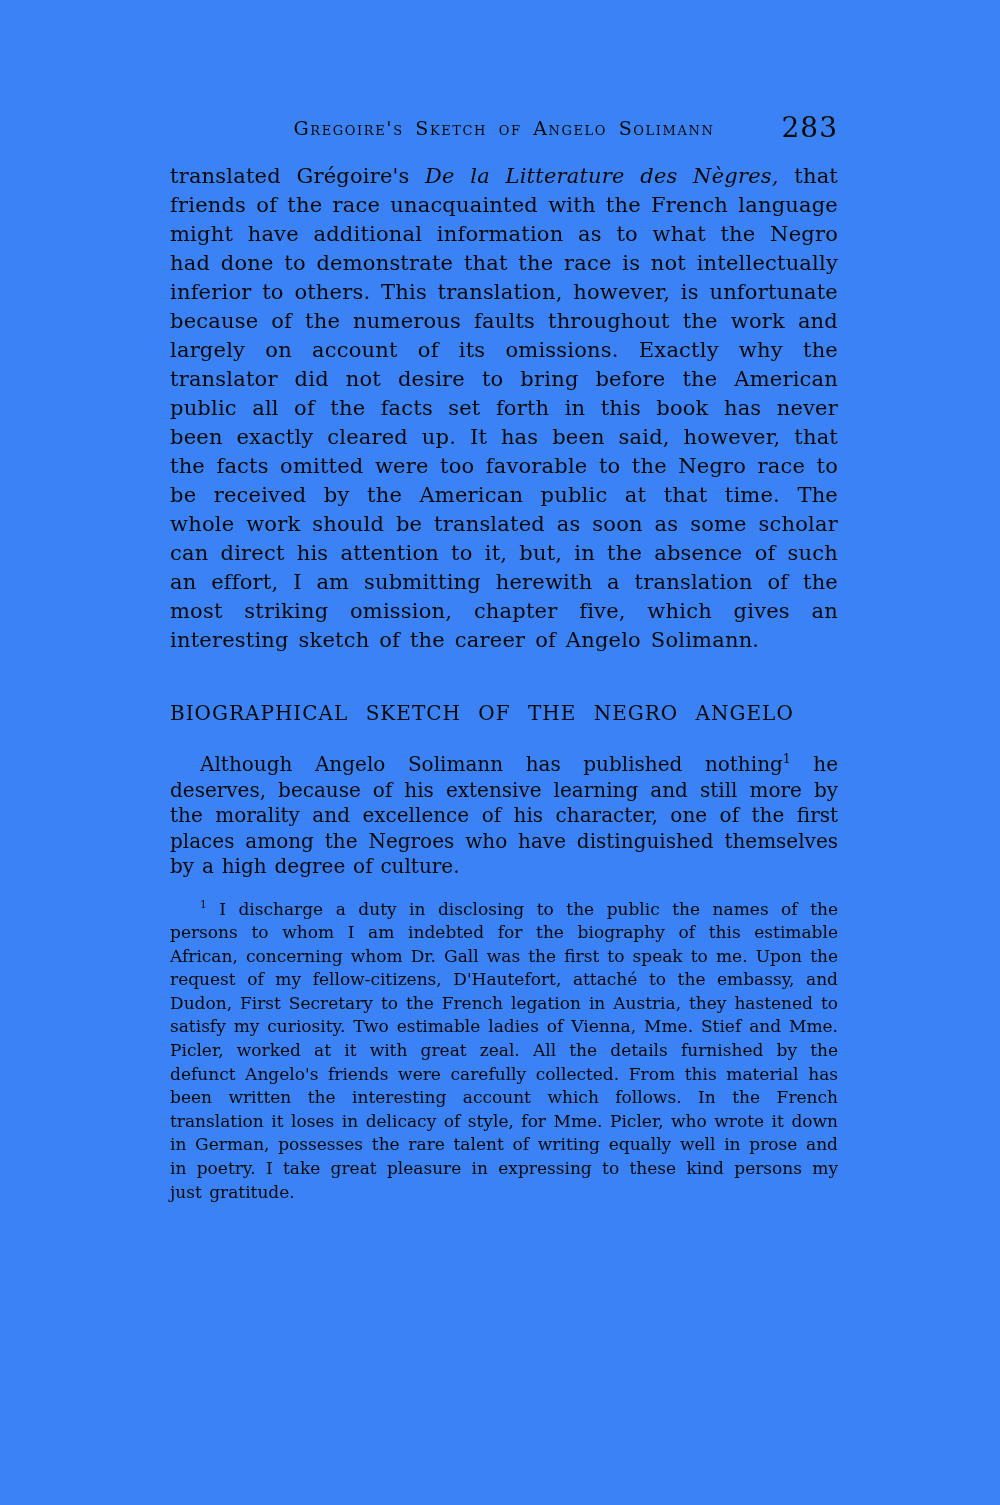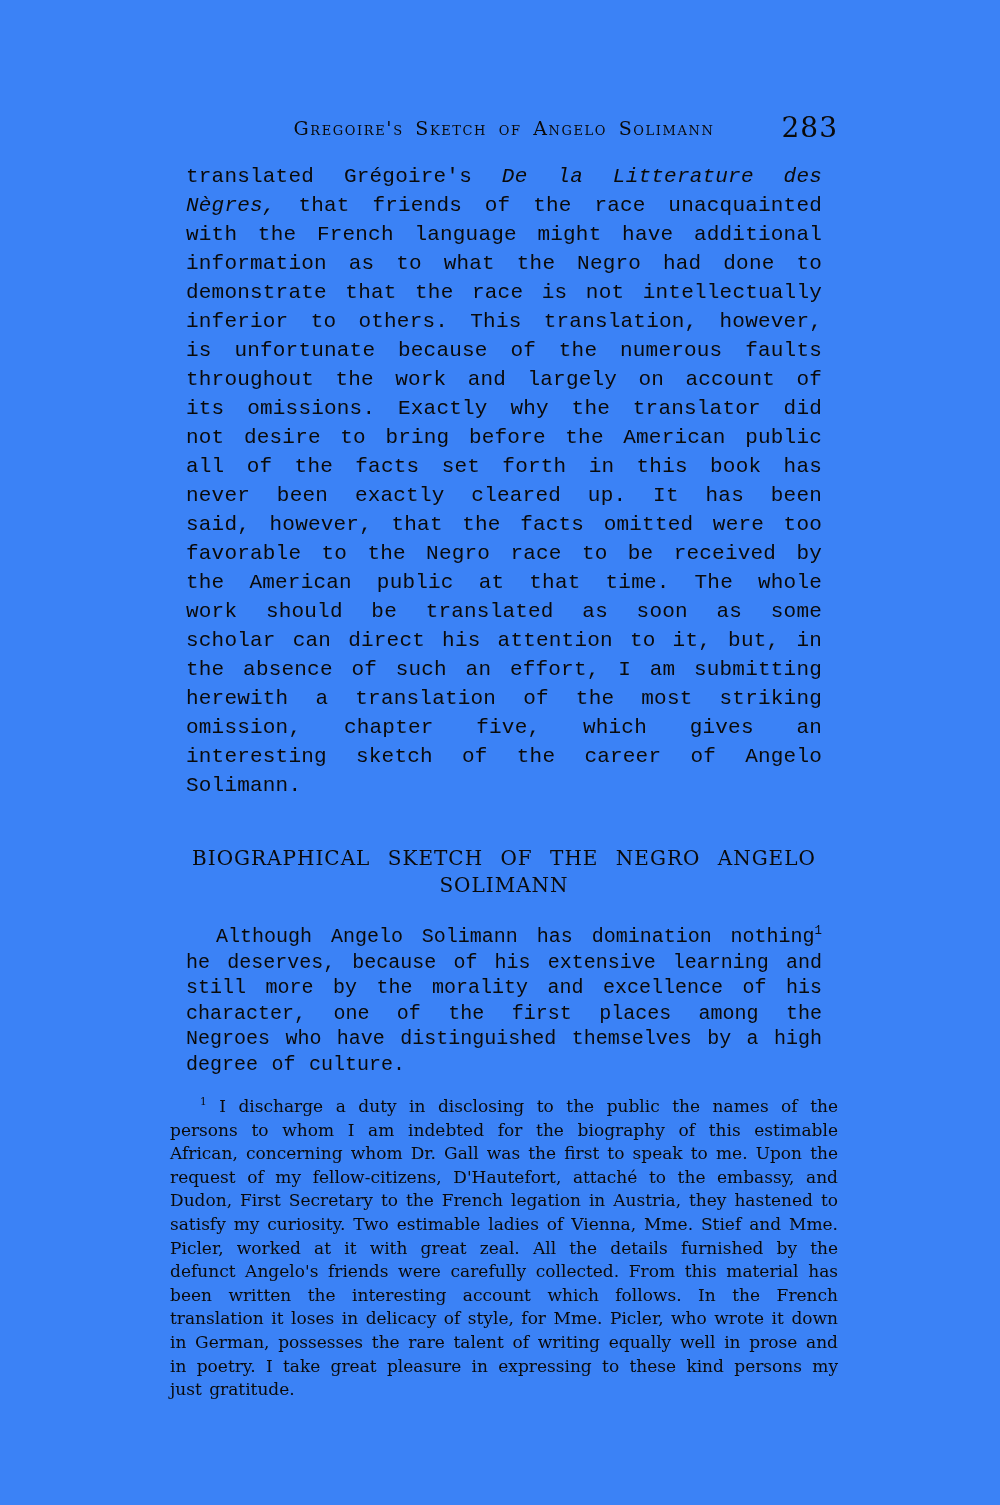--- a/index.html
+++ b/index.html
@@ -34,37 +34,36 @@
   }
   .page-number {
     position: absolute;
     right: 0;
     top: 0;
     font-variant: normal;
     font-size: 28px;
     letter-spacing: 1px;
   }
   .para {
-    margin: 16px;
+    margin: 0;
     text-align: justify;
-    font-family: Liberation Mono, monospace;
   }
   .para-lead {
     margin-top: 22px;
     font-size: 21px;
     line-height: 29px;
     word-spacing: 3px;
     letter-spacing: 0.2px;
   }
   .section-heading {
     margin: 45px 0 0 0;
     font-size: 20px;
     line-height: 27px;
     font-weight: normal;
-    text-align: center;
+    text-align: left;
     letter-spacing: 1px;
     word-spacing: 10px;
   }
   .heading-line {
     display: block;
   }
   .para-small {
     font-size: 20px;
     line-height: 25.5px;
     word-spacing: 1.5px;
@@ -100,24 +99,23 @@
       <span>Gregoire's Sketch of Angelo Solimann</span>
       <span class="page-number">283</span>
     </header>
 
     <section>
 
       <p class="para para-lead"><span>translated Grégoire's </span><i>De la Litterature des Nègres,</i><span> that friends of the race unacquainted with the French language might have additional information as to what the Negro had done to demonstrate that the race is not intellectually inferior to others.  This translation, however, is unfortunate because of the numerous faults throughout the work and largely on account of its omissions.  Exactly why the translator did not desire to bring before the American public all of the facts set forth in this book has never been exactly cleared up.  It has been said, however, that the facts omitted were too favorable to the Negro race to be received by the American public at that time.  The whole work should be translated as soon as some scholar can direct his attention to it, but, in the absence of such an effort, I am submitting herewith a translation of the most striking omission, chapter five, which gives an interesting sketch of the career of Angelo Solimann.</span></p>
 
       <h2 class="section-heading">
         <span class="heading-line">BIOGRAPHICAL SKETCH OF THE NEGRO ANGELO</span>
-        <span class="heading-line">SOLIMANN</span>
       </h2>
 
-      <p class="para para-small para2"><span>Although Angelo Solimann has domination nothing</span><sup>1</sup><span> he deserves, because of his extensive learning and still more by the morality and excellence of his character, one of the first places among the Negroes who have distinguished themselves by a high degree of culture.</span></p>
+      <p class="para para-small para2"><span>Although Angelo Solimann has published nothing</span><sup>1</sup><span> he deserves, because of his extensive learning and still more by the morality and excellence of his character, one of the first places among the Negroes who have distinguished themselves by a high degree of culture.</span></p>
 
 
     </section>
 
     <footer class="footnote">
       <p class="footnote-text"><sup>1</sup> <span>I discharge a duty in disclosing to the public the names of the persons to whom I am indebted for the biography of this estimable African, concerning whom Dr. Gall was the first to speak to me.  Upon the request of my fellow-citizens, D'Hautefort, attaché to the embassy, and Dudon, First Secretary to the French legation in Austria, they hastened to satisfy my curiosity.  Two estimable ladies of Vienna, Mme. Stief and Mme. Picler, worked at it with great zeal.  All the details furnished by the defunct Angelo's friends were carefully collected.  From this material has been written the interesting account which follows.  In the French translation it loses in delicacy of style, for Mme. Picler, who wrote it down in German, possesses the rare talent of writing equally well in prose and in poetry.  I take great pleasure in expressing to these kind persons my just gratitude.</span></p>
     </footer>
 
   </div>
 </div>

